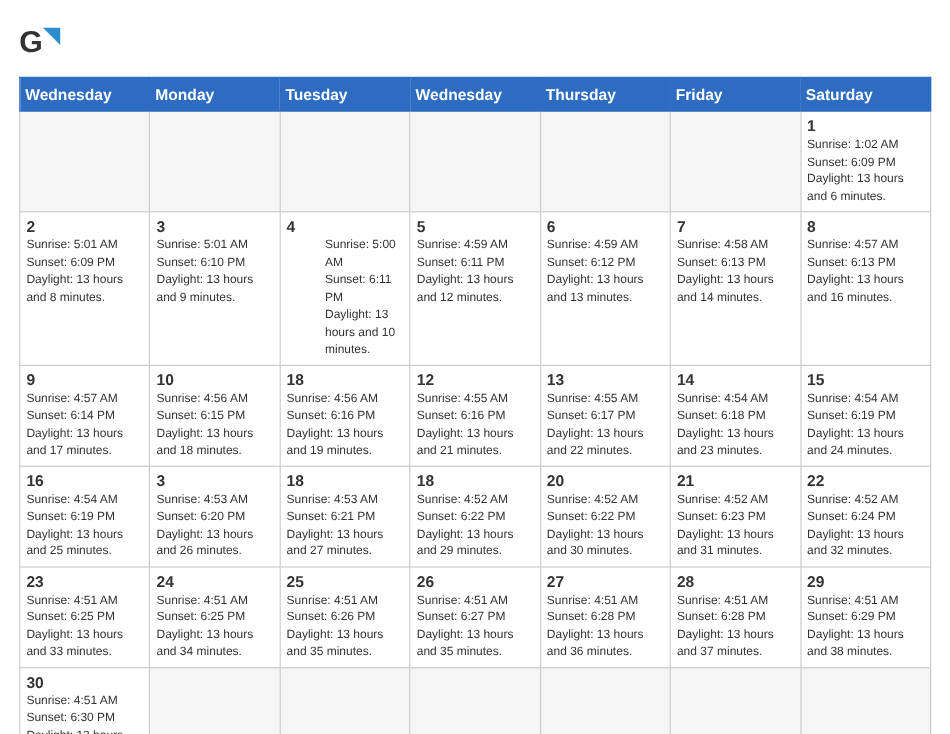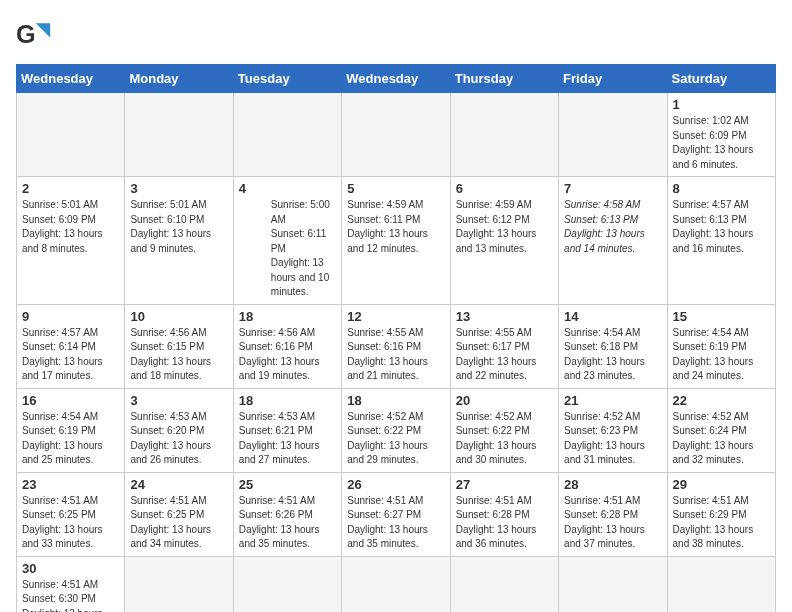--- a/index.html
+++ b/index.html
@@ -163,21 +163,21 @@
 Daylight: 13 hours and 12 minutes.</div>
         </td>
         <td>
           <span class="day-num">6</span>
           <div class="day-info" style="white-space: pre-line;">Sunrise: 4:59 AM
 Sunset: 6:12 PM
 Daylight: 13 hours and 13 minutes.</div>
         </td>
         <td>
           <span class="day-num">7</span>
-          <div class="day-info" style="white-space: pre-line; font-style: italic;">Sunrise: 4:58 AM
+          <div class="day-info" style="white-space: pre-line;">Sunrise: 4:58 AM
 Sunset: 6:13 PM
 Daylight: 13 hours and 14 minutes.</div>
         </td>
         <td>
           <span class="day-num">8</span>
           <div class="day-info" style="white-space: pre-line;">Sunrise: 4:57 AM
 Sunset: 6:13 PM
 Daylight: 13 hours and 16 minutes.</div>
         </td>
       </tr>

